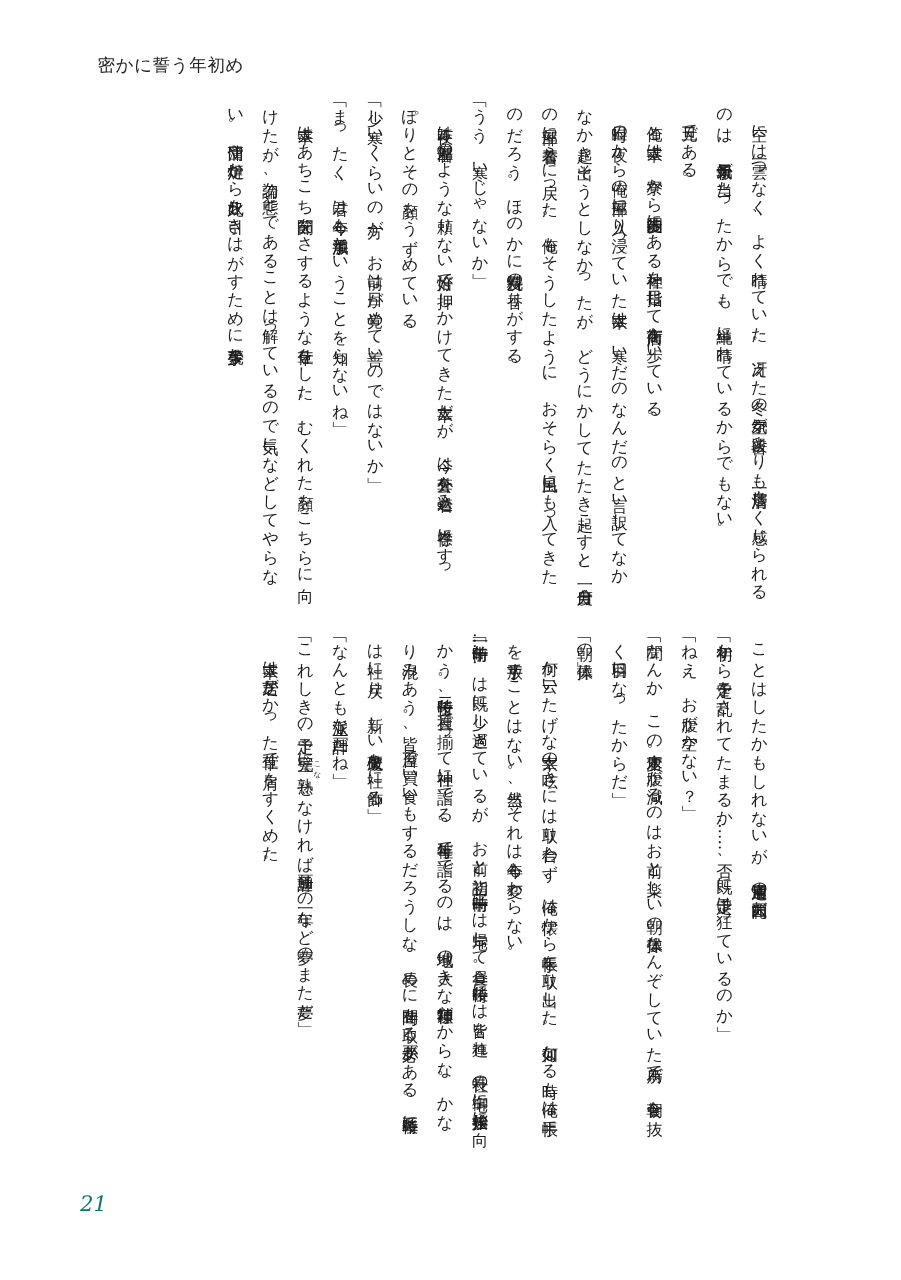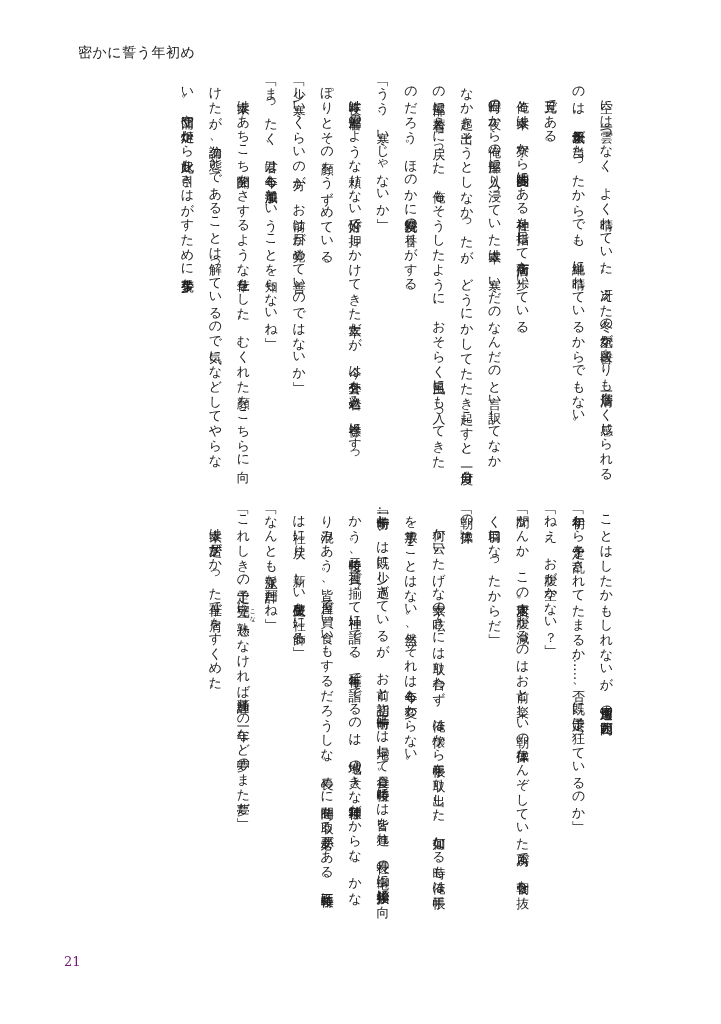--- a/index.html
+++ b/index.html
@@ -54,22 +54,23 @@
   }
   ruby rt {
     font-size: 6px;
     letter-spacing: 0;
     color: #1c1c1c;
   }
   .page-number {
     position: absolute;
     left: 64px;
     top: 954px;
-    font-size: 13px;
-    color: #701a75;
+    font-size: 17px;
+    color: #0f766e;
+    font-style: italic;
   }
 </style>
 </head>
 <body>
 
 <div class="page">
 
   <div class="header-title">密かに誓う年初め</div>
 
   <div class="text-area">

